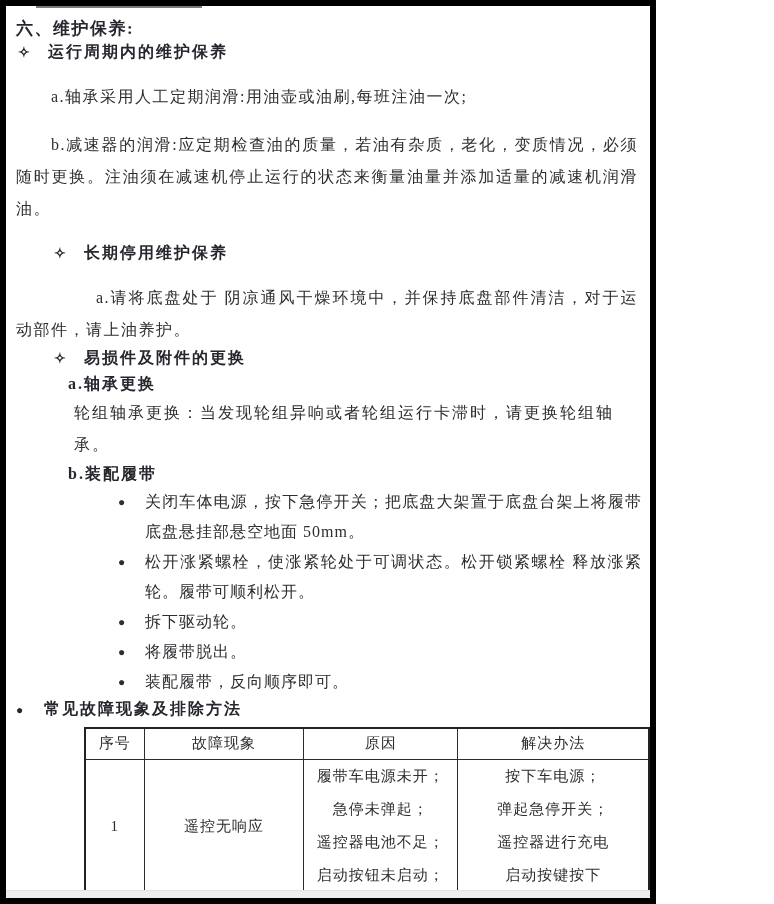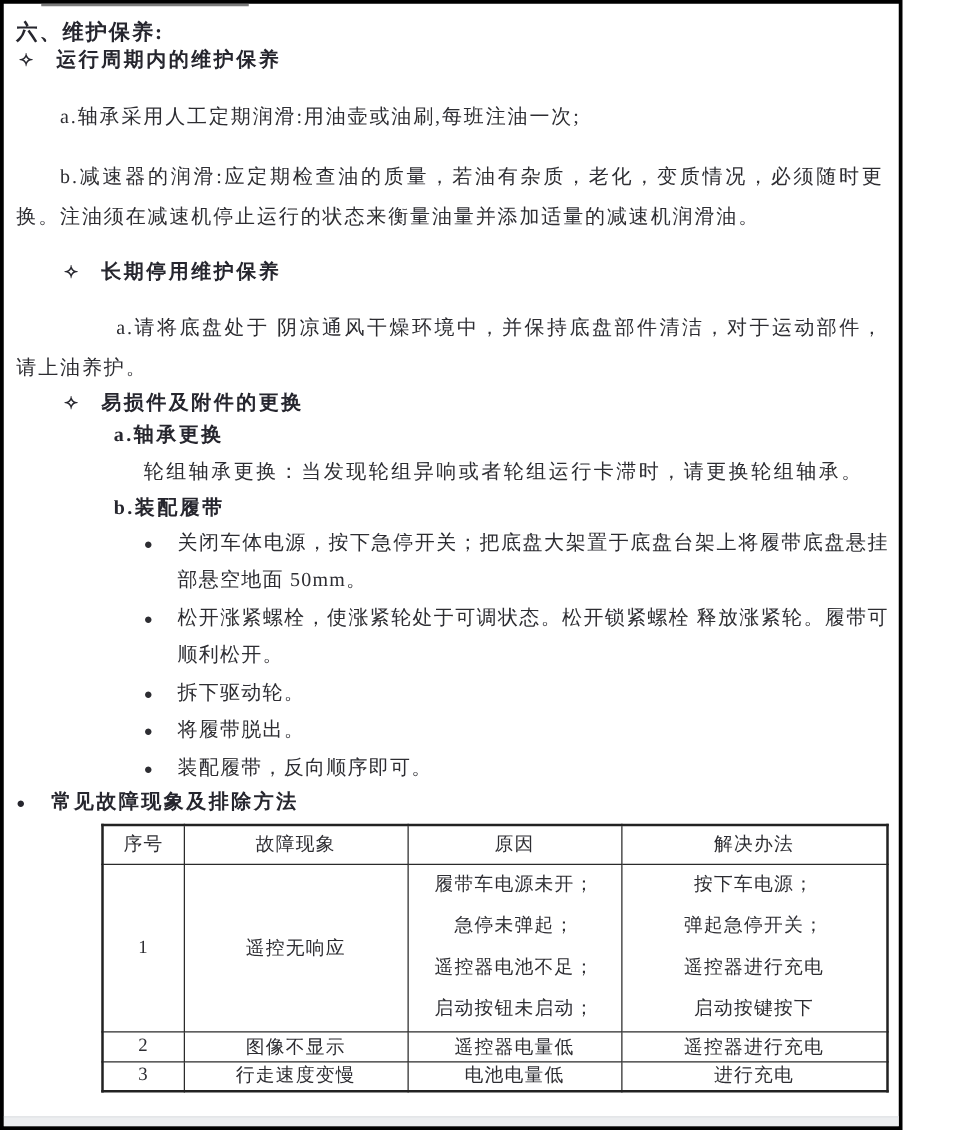--- a/index.html
+++ b/index.html
@@ -1,22 +1,22 @@
 <!DOCTYPE html>
 <html><head>
 <meta charset="utf-8">
 <style>
   html, body { margin: 0; padding: 0; background: #ffffff; }
   .page {
     position: relative;
-    width: 722px;
+    width: 656px;
     height: 904px;
     box-sizing: border-box;
     background: #ffffff;
-    border: 3px solid #000000;
+    border: 6px solid #000000;
     overflow: hidden;
     color: #2d2d32;
     font-family: "Liberation Serif", "DejaVu Serif", serif;
     font-size: 16px;
   }
   .top-artifact {
     position: absolute; top: 0; left: 30px; width: 166px; height: 2px;
     background: #7a7a7a;
   }
   .bottom-strip {
@@ -38,24 +38,24 @@
   .h2-l2 { margin-left: 48px; }
   .h2-gap { margin-top: 16px; }
   .para {
     margin: 16px 12px 0 10px;
     line-height: 32px; letter-spacing: 1.5px;
     text-align: justify;
   }
   .indent-35 { text-indent: 35px; }
   .indent-80 { text-indent: 80px; }
   .h3 {
-    margin-left: 88px; font-weight: bold; font-size: 16px;
+    margin-left: 62px; font-weight: bold; font-size: 16px;
     line-height: 26px; letter-spacing: 2px; color: #26262e;
   }
-  .sub-para { margin: 0 12px 0 112px; line-height: 32px; letter-spacing: 2px; }
+  .sub-para { margin: 0 12px 0 68px; line-height: 32px; letter-spacing: 2px; }
   .step-list { margin: 0; padding: 0; list-style: none; }
   .step {
     display: flex; align-items: flex-start;
     margin: 0 8px 0 112px; line-height: 30px;
     letter-spacing: 1px; text-align: justify;
   }
   .step .bullet { flex: none; width: 27px; font-size: 12px; line-height: 30px; }
   .step .step-text { flex: 1; }
   .h2-faults { display: flex; margin-left: 10px; margin-top: 0; }
   .h2-faults .bullet { width: 28px; font-size: 12px; }

